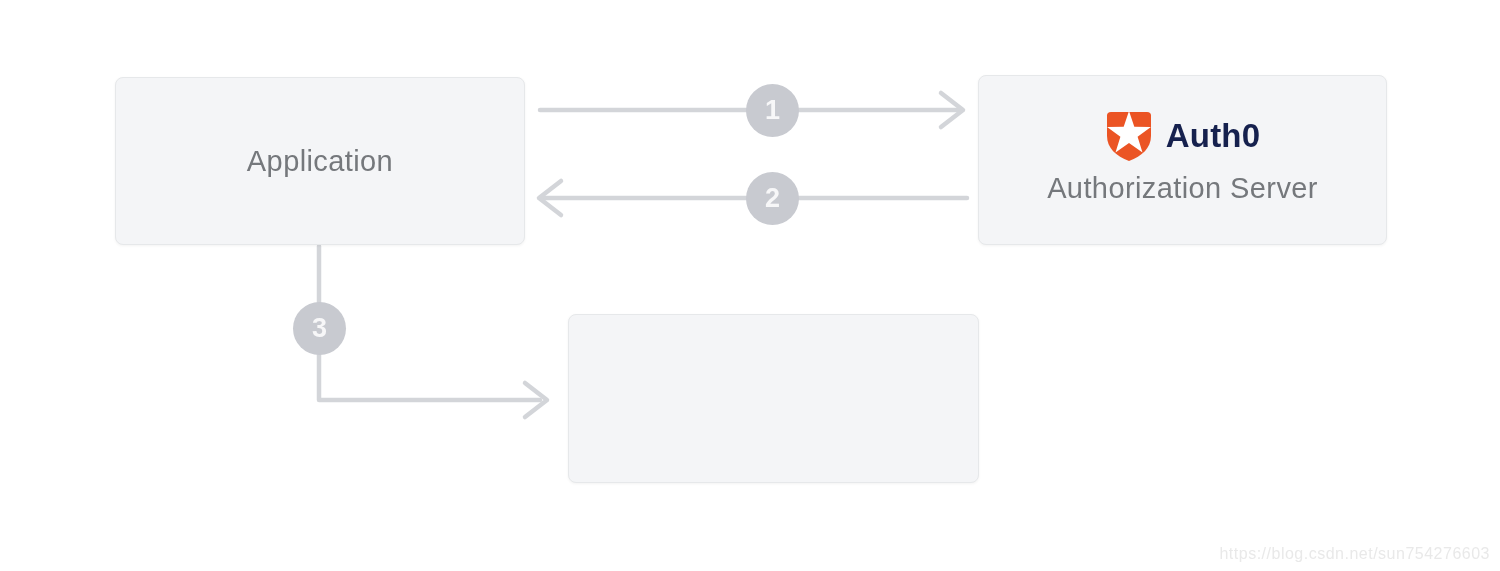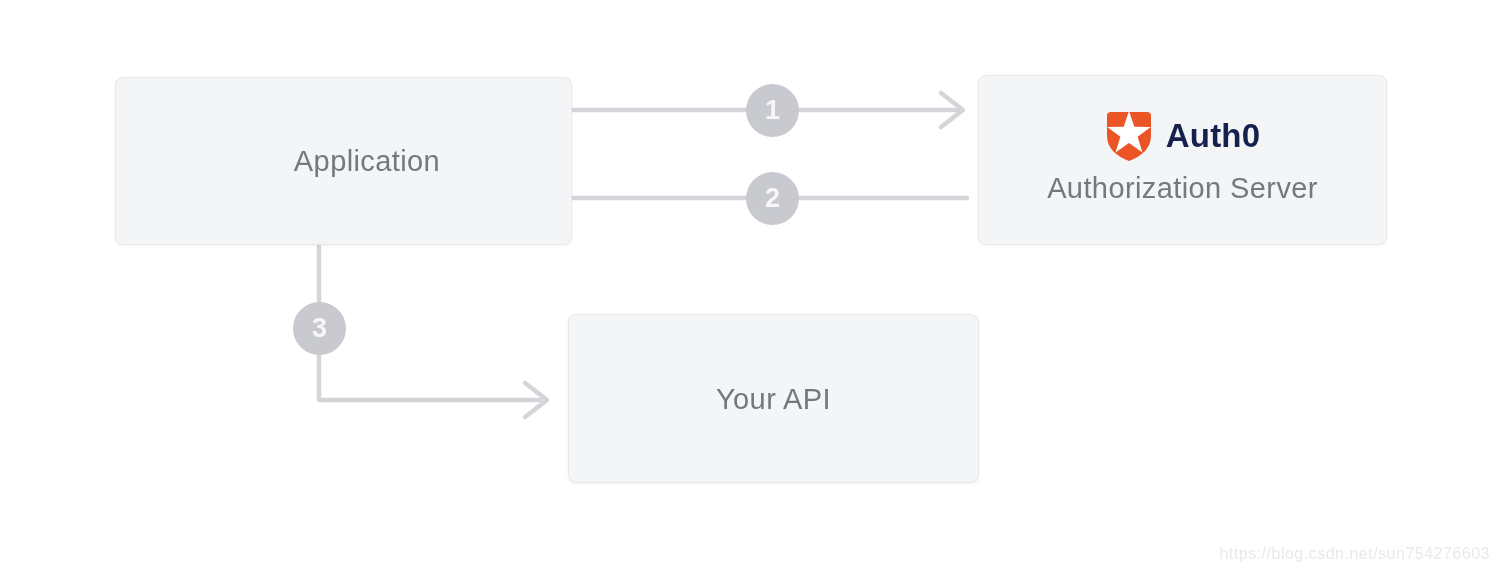--- a/index.html
+++ b/index.html
@@ -18,21 +18,21 @@
     border:1px solid #e6e8ea;
     border-radius:8px;
     box-shadow:0 1px 3px rgba(0,0,0,.05);
     display:flex;flex-direction:column;align-items:center;justify-content:center;
     text-align:center;
     color:#75787c;
     font-size:29px;
     letter-spacing:.4px;
     line-height:44px;
   }
-  .node-application{left:115px;top:77px;width:408px;height:166px;padding-left:47px;}
+  .node-application{left:115px;top:77px;width:408px;height:166px;}
   .node-auth0{left:978px;top:75px;width:407px;height:168px;}
   .node-api{left:568px;top:314px;width:409px;height:167px;}
 
   .brand-row{display:flex;align-items:center;justify-content:center;gap:13px;margin-bottom:4px;height:52px;}
   .brand-row svg{display:block;}
   .brand-name{
     font-weight:bold;
     font-size:33px;
     color:#16214e;
     letter-spacing:.2px;
@@ -79,21 +79,20 @@
       <svg width="48" height="52" viewBox="0 0 48 52">
         <path fill="#eb5424" d="M6 2 L42 2 Q46 2 46 5.5 L46 26 C46 38 37 46 24 51 C11 46 2 38 2 26 L2 5.5 Q2 2 6 2 Z"></path>
         <polygon fill="#ffffff" points="24,1 29.3,16.7 45.9,16.9 32.6,26.8 37.5,42.6 24,33 10.5,42.6 15.4,26.8 2.1,16.9 18.7,16.7"></polygon>
       </svg>
       <span class="brand-name">Auth0</span>
     </div>
     <div>Authorization Server</div>
   </div>
 
   <div class="node node-api">
-    <div>Your API</div>
   </div>
 
   <div class="step-circle step-1">
     <span>1</span>
   </div>
   <div class="step-circle step-2">
     <span>2</span>
   </div>
   <div class="step-circle step-3">
     <span>3</span>

